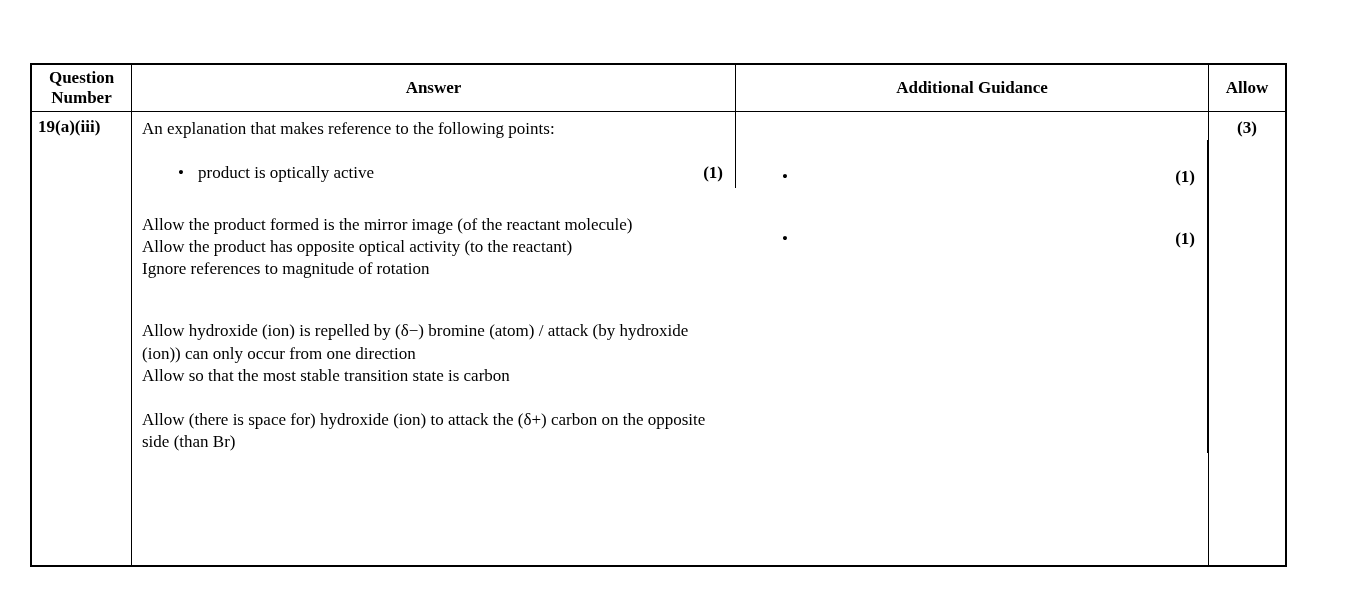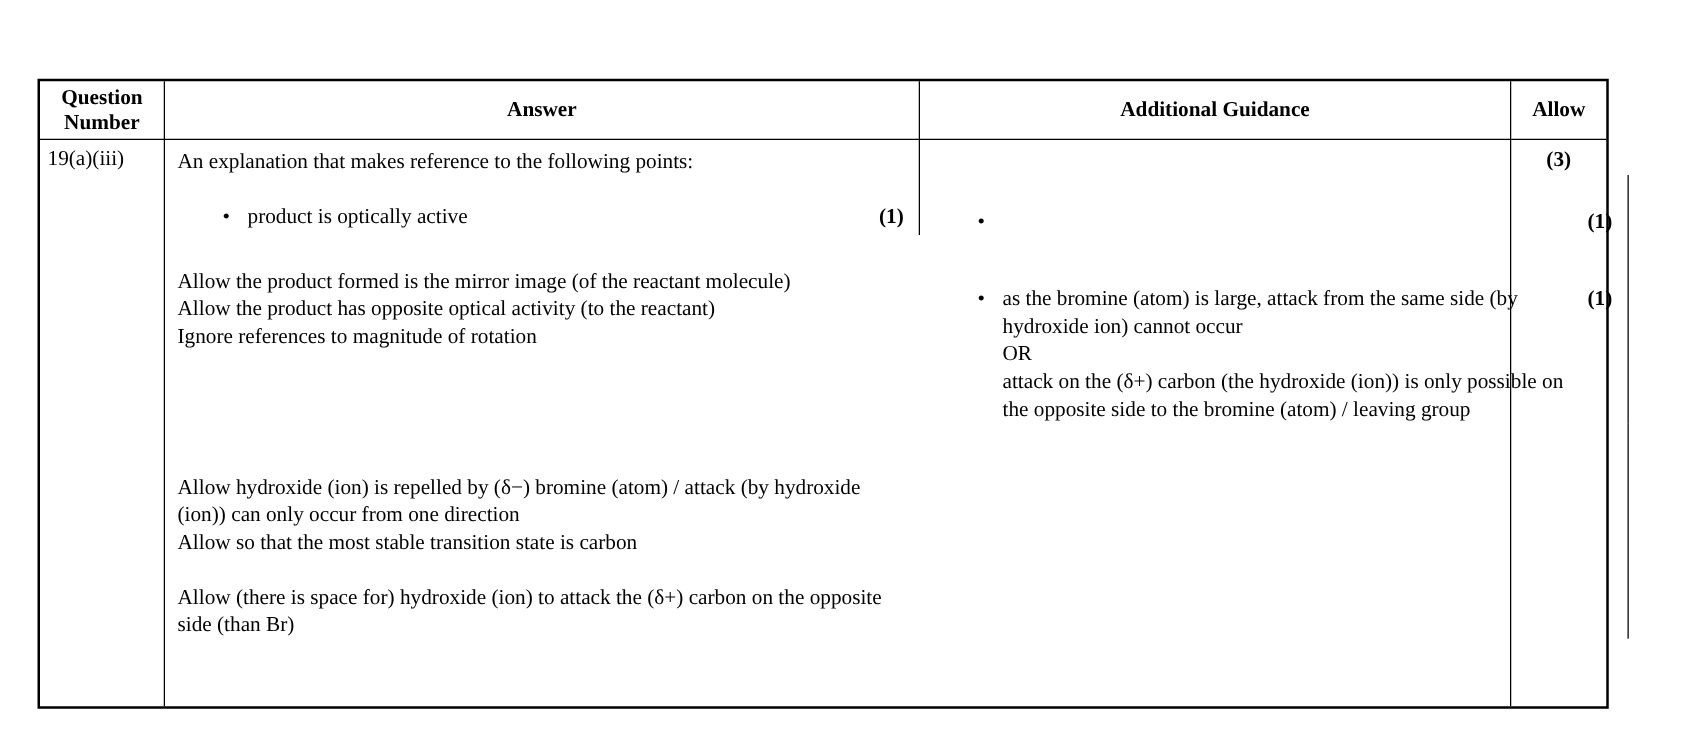--- a/index.html
+++ b/index.html
@@ -30,21 +30,21 @@
     line-height: 1.2;
     display: flex;
     align-items: center;
     justify-content: center;
     text-align: center;
     white-space: pre-line;
   }
   .hcell.last { border-right: none; }
   .qnum-body {
     border-right: 1px solid #000;
-    font-weight: normal;
+    font-weight: bold;
     font-size: 17px;
     padding: 5px 6px;
   }
   .body-inner {
     grid-column: 2 / 4;
     border-right: 1px solid #000;
     display: grid;
     grid-template-columns: 604px 1fr;
     grid-template-rows: auto auto auto auto 1fr;
     font-size: 17px;
@@ -120,23 +120,20 @@
         <div class="pmark">(1)</div>
       </div>
     </div>
     <div class="g r-p2">Allow the product formed is the mirror image (of the reactant molecule)
 Allow the product has opposite optical activity (to the reactant)
 Ignore references to magnitude of rotation</div>
 
     <div class="a r-p3">
       <div class="point">
         <span class="bullet">•</span>
-        <div class="ptext">as the bromine (atom) is large, attack from the same side (by hydroxide ion) cannot occur
-OR
-attack on the (δ+) carbon (the hydroxide (ion)) is only possible on the opposite side to the bromine (atom) / leaving group</div>
         <div class="pmark">(1)</div>
       </div>
     </div>
     <div class="g r-p3">Allow hydroxide (ion) is repelled by (δ−) bromine (atom) / attack (by hydroxide (ion)) can only occur from one direction
 Allow so that the most stable transition state is carbon
 
 Allow (there is space for) hydroxide (ion) to attack the (δ+) carbon on the opposite side (than Br)</div>
 
     <div class="a"></div>
     <div class="g"></div>

